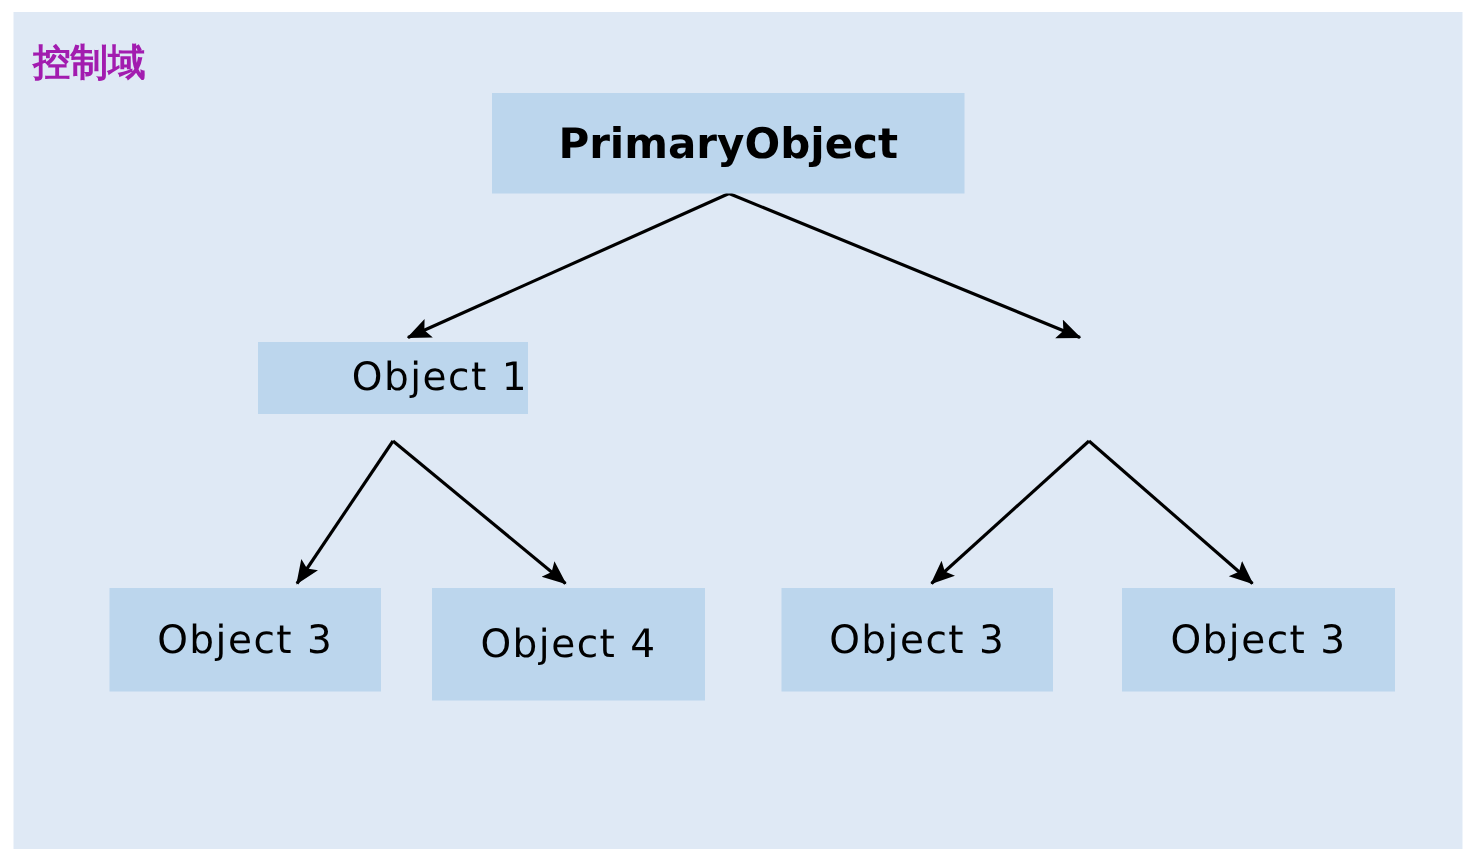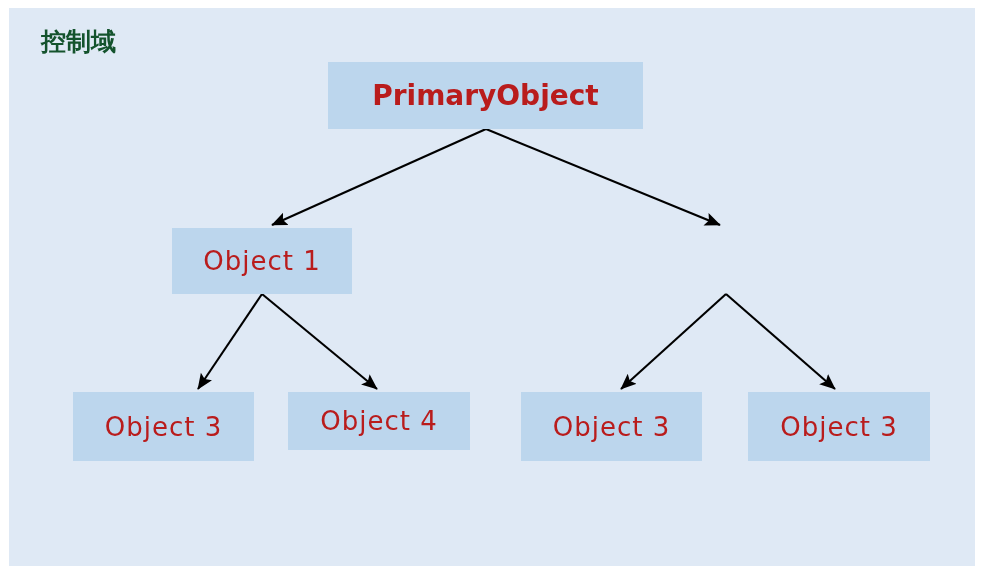--- a/index.html
+++ b/index.html
@@ -26,80 +26,80 @@
     width: 966px;
     height: 558px;
     background: #dfe9f5;
   }
   .domain-title {
     position: absolute;
     left: 13px;
     top: 19px;
     font-size: 25px;
     font-weight: bold;
-    color: #14532d;
+    color: #a21caf;
     line-height: 30px;
     letter-spacing: 0px;
     white-space: nowrap;
-    margin-left: 19px;
   }
   svg.edges {
     position: absolute;
     left: 0;
     top: 0;
     width: 988px;
     height: 566px;
     pointer-events: none;
   }
   .node {
     position: absolute;
     background: #bcd6ed;
     display: flex;
     align-items: center;
     justify-content: center;
-    color: #b91c1c;
+    color: #000000;
     box-sizing: border-box;
   }
   .node-label {
     white-space: nowrap;
   }
   .node-root {
     left: 328px;
     top: 62px;
     width: 315px;
     height: 67px;
   }
   .node-root .node-label {
     font-family: "DejaVu Sans", sans-serif;
     font-weight: bold;
     font-size: 28px;
   }
   .node-l2a {
     left: 172px;
     top: 228px;
     width: 180px;
-    height: 66px;
+    height: 48px;
+    justify-content: flex-end;
   }
   .node-l2b {
     left: 622px;
     top: 228px;
     width: 208px;
     height: 66px;
   }
   .node-l3a {
     left: 73px;
     top: 392px;
     width: 181px;
     height: 69px;
   }
   .node-l3b {
     left: 288px;
     top: 392px;
     width: 182px;
-    height: 58px;
+    height: 75px;
   }
   .node-l3c {
     left: 521px;
     top: 392px;
     width: 181px;
     height: 69px;
   }
   .node-l3d {
     left: 748px;
     top: 392px;

